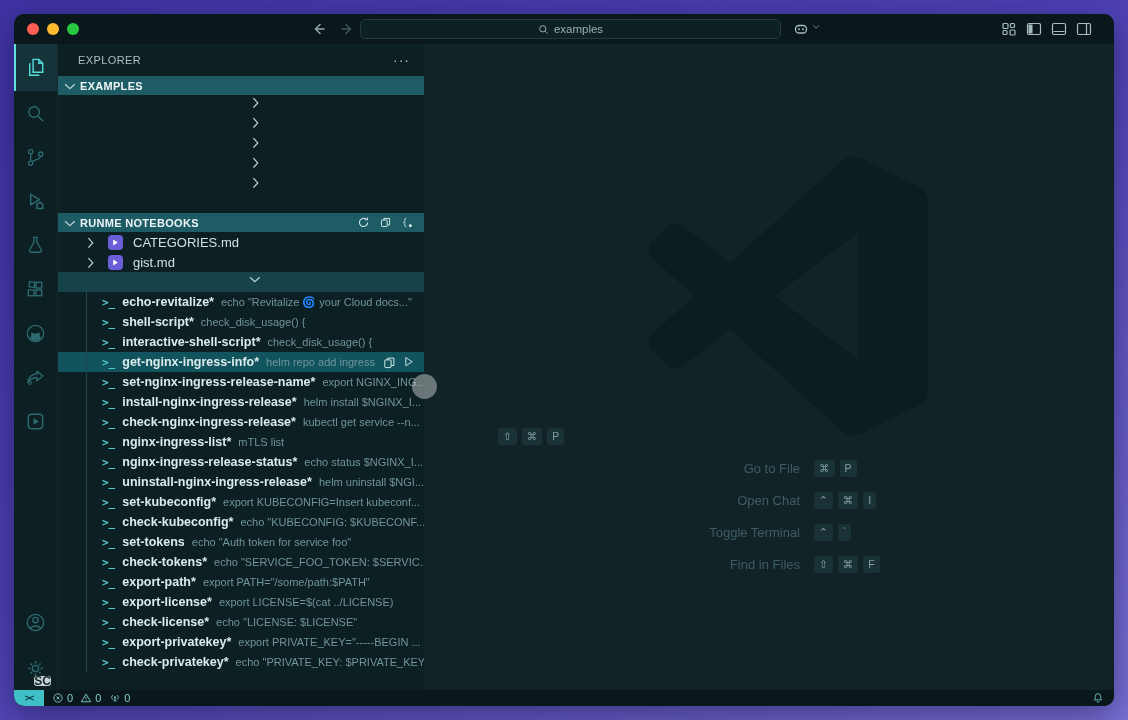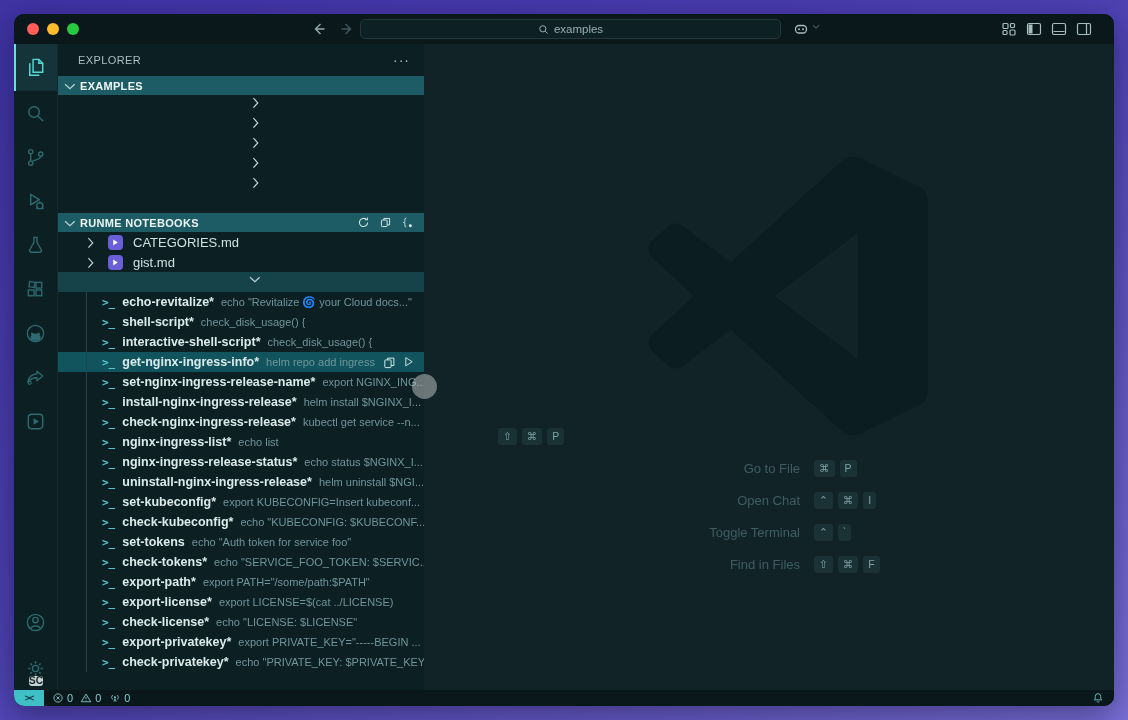--- a/index.html
+++ b/index.html
@@ -38,22 +38,22 @@
   
   .main { flex:1; display:flex; min-height:0; }
   
   .activitybar { width:44px; flex:0 0 44px; background:#0c2023; border-right:1px solid #15292d;
     display:flex; flex-direction:column; align-items:stretch; }
   .ab-item { position:relative; height:44px; display:flex; align-items:center; justify-content:center; color:#2d6b70; }
   .ab-item svg { width:23px; height:23px; }
   .ab-item.active { color:#55dcd8; background:#14343a; height:47px; }
   .ab-item.active::before { content:""; position:absolute; left:0; top:0; bottom:0; width:2px; background:#63e2da; }
   .ab-bottom { margin-top:auto; padding-bottom:4px; }
-  .badge-sc { position:absolute; right:14px; bottom:4px; background:#c9d2d3; color:#14282b;
-    font-size:10px; font-weight:700; line-height:10px; padding:0 0; border-radius:3px; }
+  .badge-sc { position:absolute; right:6px; bottom:4px; background:#c9d2d3; color:#14282b;
+    font-size:12px; font-weight:700; line-height:10px; padding:0 0; border-radius:3px; }
   
   .sidebar { width:366px; flex:0 0 366px; background:#0c1f23; display:flex; flex-direction:column; min-height:0; position:relative; }
   .sb-header { height:32px; flex:0 0 32px; display:flex; align-items:center; padding:0 14px 0 20px;
     color:#aebfc1; font-size:11px; letter-spacing:.4px; }
   .sb-header .more { margin-left:auto; color:#aebfc1; font-size:14px; letter-spacing:1px; }
   .section-header { height:19px; flex:0 0 19px; background:#1d5b65; color:#eef6f6;
     display:flex; align-items:center; gap:4px; padding-left:4px;
     font-size:11px; font-weight:700; letter-spacing:.3px; }
   .section-header .sec-actions { margin-left:auto; display:flex; gap:9px; padding-right:10px; color:#d6e9ea; }
   .section-header .sec-actions svg { width:13px; height:13px; }
@@ -481,21 +481,21 @@
   </div>
             <div class="row cell">
     <span class="term-glyph">&gt;_</span>
     <span class="cell-name">check-nginx-ingress-release*</span>
     <span class="cell-desc">kubectl get service --n...</span>
 
   </div>
             <div class="row cell">
     <span class="term-glyph">&gt;_</span>
     <span class="cell-name">nginx-ingress-list*</span>
-    <span class="cell-desc">echo list</span>
+    <span class="cell-desc">mTLS list</span>
 
   </div>
             <div class="row cell">
     <span class="term-glyph">&gt;_</span>
     <span class="cell-name">nginx-ingress-release-status*</span>
     <span class="cell-desc">echo status $NGINX_I...</span>
 
   </div>
             <div class="row cell">
     <span class="term-glyph">&gt;_</span>

